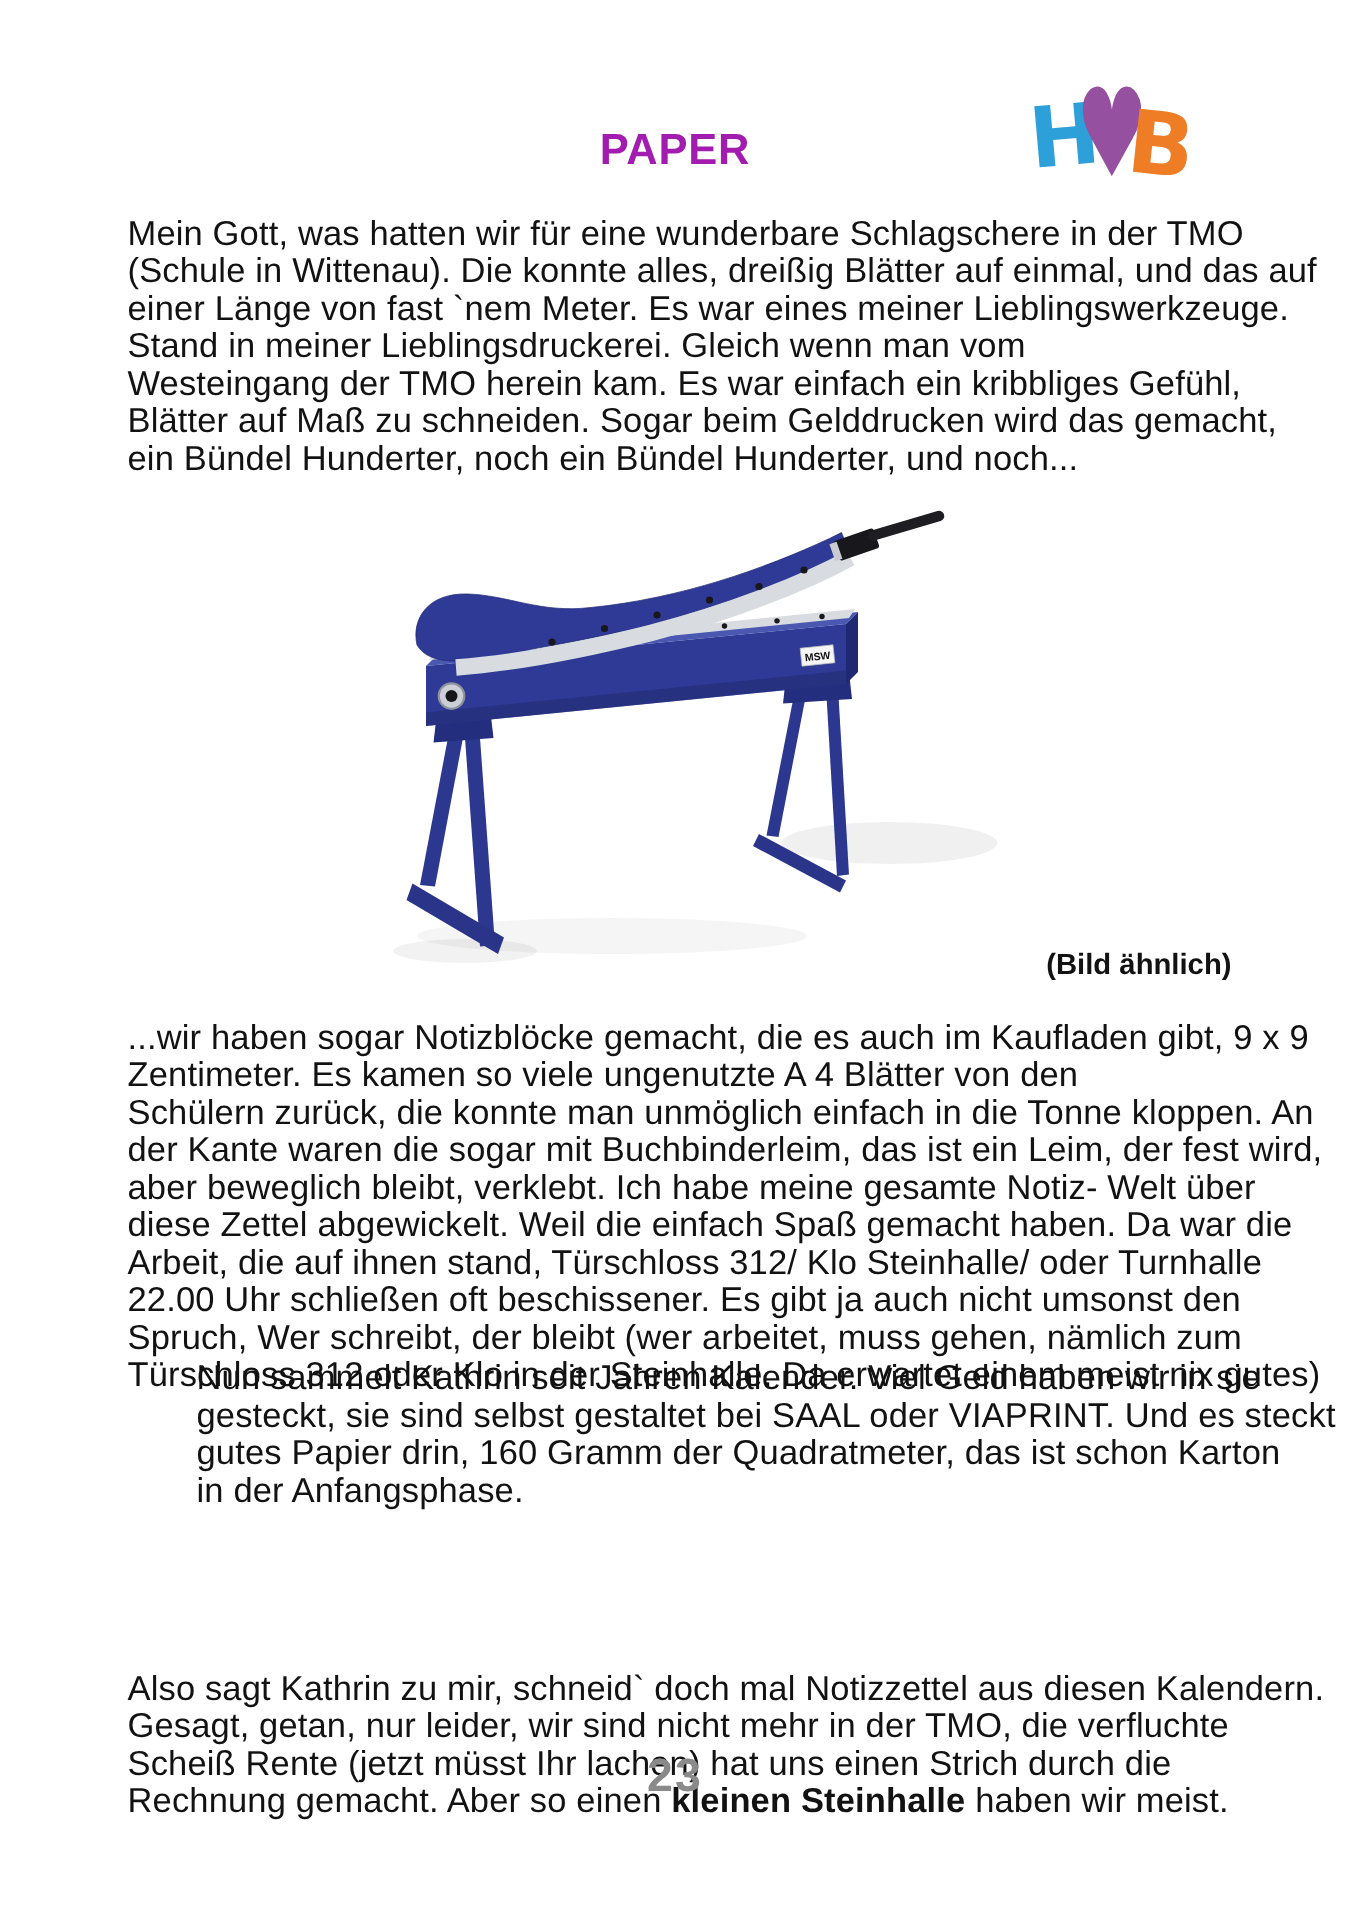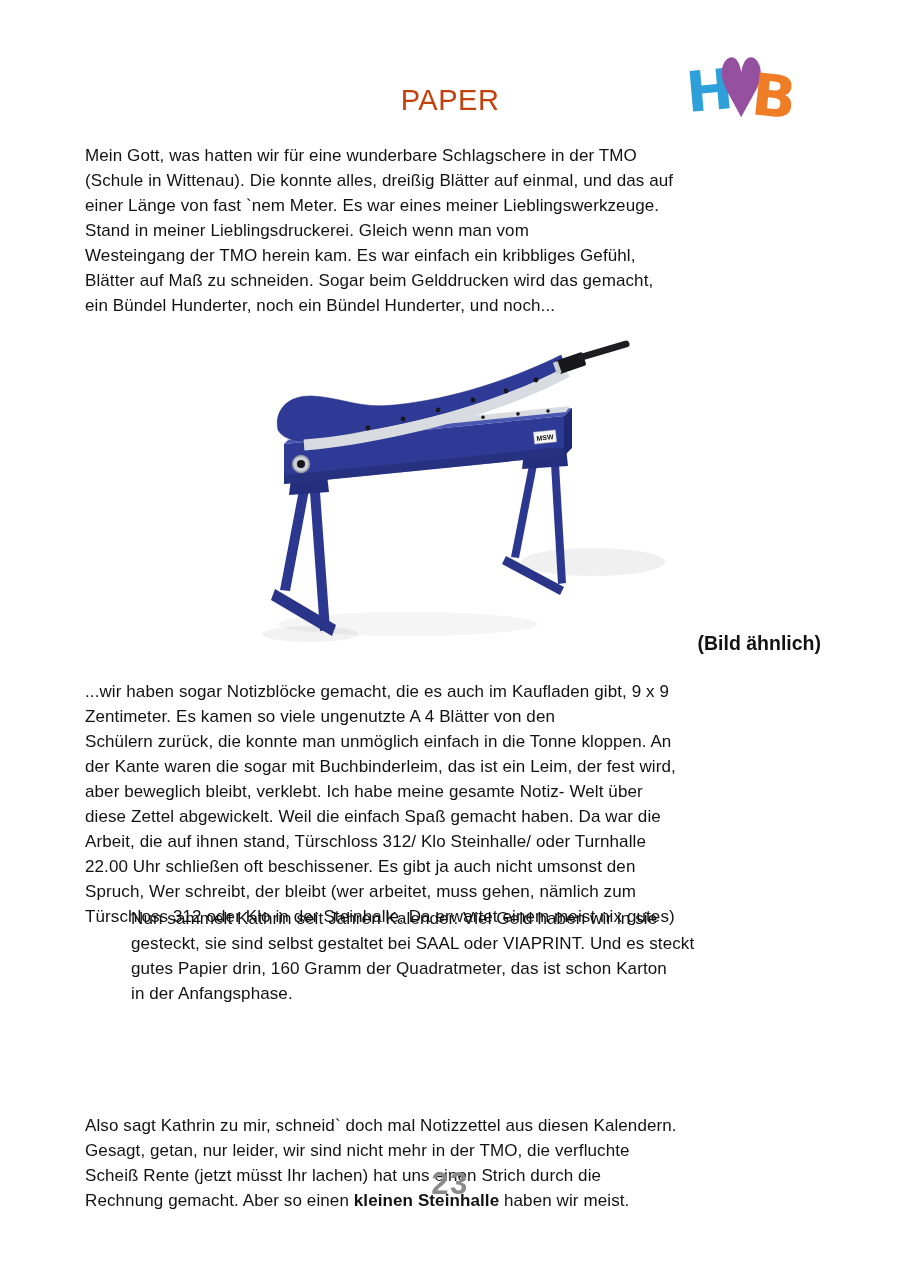--- a/index.html
+++ b/index.html
@@ -7,27 +7,27 @@
     width:900px;height:1274px;
     background:#ffffff;
     position:relative;
     font-family:"Liberation Sans",sans-serif;
     color:#121212;
     overflow:hidden;
   }
   .title{
     position:absolute;top:84px;left:0;width:900px;
     text-align:center;
-    font-size:29px;font-weight:normal;letter-spacing:0.5px;
-    color:#c2410c;
+    font-size:29px;font-weight:bold;letter-spacing:0.5px;
+    color:#a21caf;
   }
   .logo-svg{position:absolute;left:684px;top:54px;}
   .para{
     position:absolute;left:85px;width:770px;
-    font-size:17px;line-height:25px;
+    font-size:23px;line-height:25px;
     white-space:pre;
     letter-spacing:0.1px;
   }
   #p1{top:143px;}
   #p2{top:679px;}
   #p3{top:906px;margin-left:46px;}
   #p4{top:1069px;margin-top:44px;}
   .bold-inline{font-weight:bold;}
   .caption{
     position:absolute;top:631px;right:79px;

